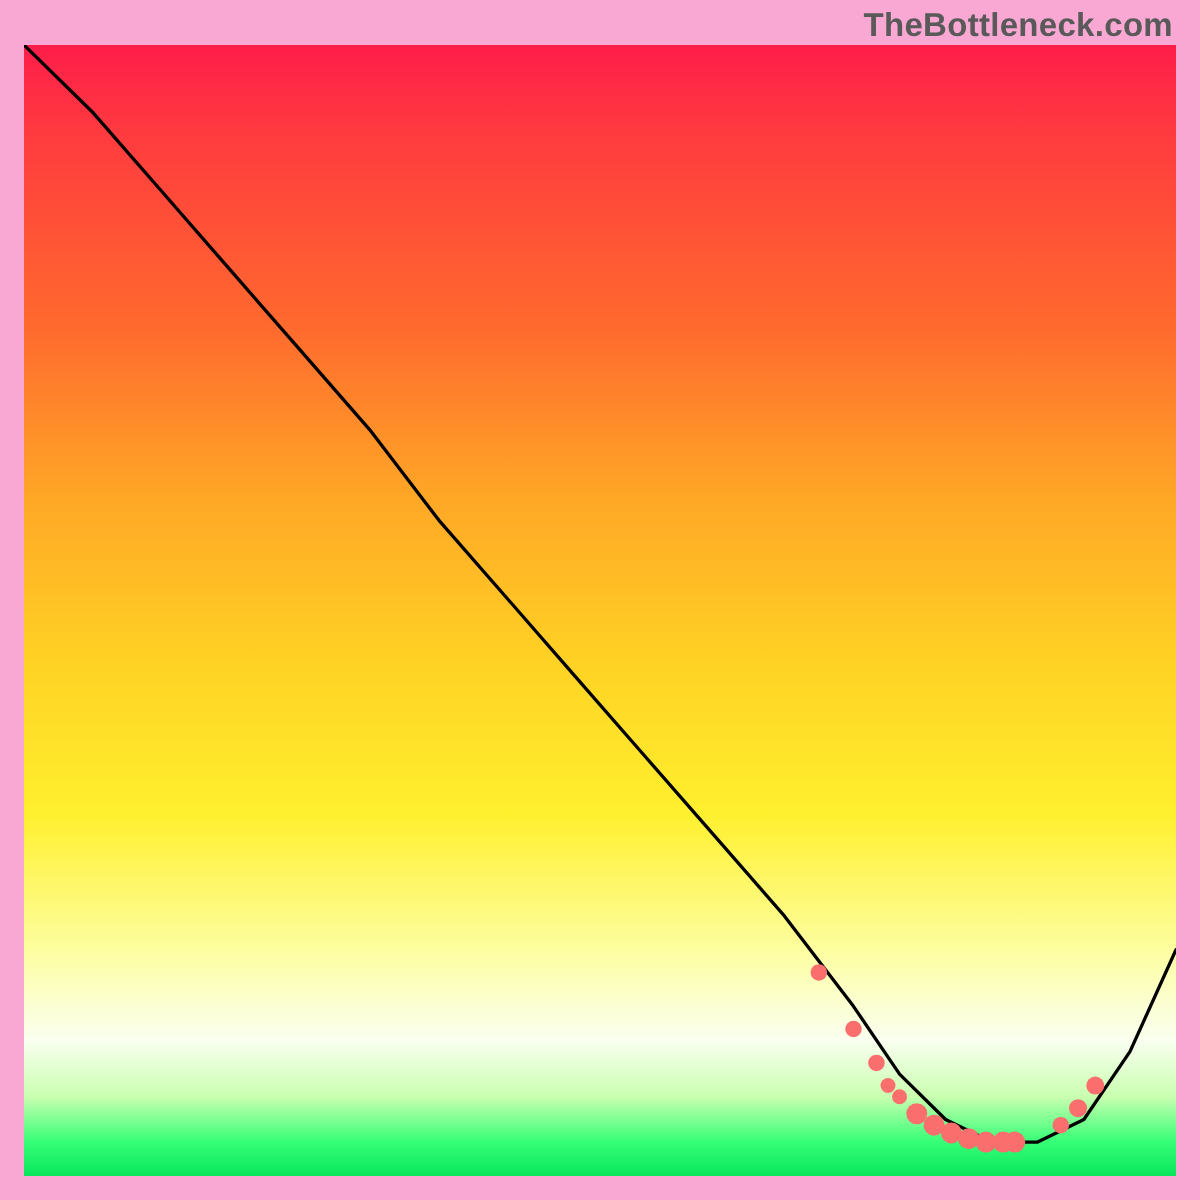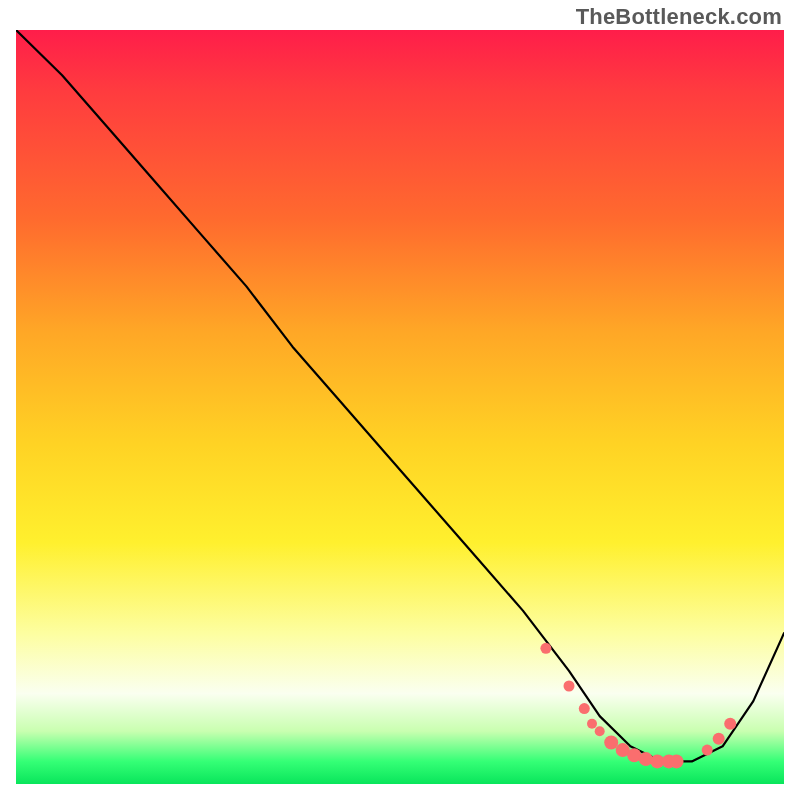--- a/index.html
+++ b/index.html
@@ -7,21 +7,21 @@
     padding: 0;
     width: 800px;
     height: 800px;
     background: #000;
     overflow: hidden;
   }
   .stage {
     position: relative;
     width: 800px;
     height: 800px;
-    background: #ffffff;
+    background: #f9a8d4;
   }
   .plot {
     position: absolute;
     left: 16px;
     top: 30px;
     width: 768px;
     height: 754px;
     overflow: hidden;
   }
   .watermark {

